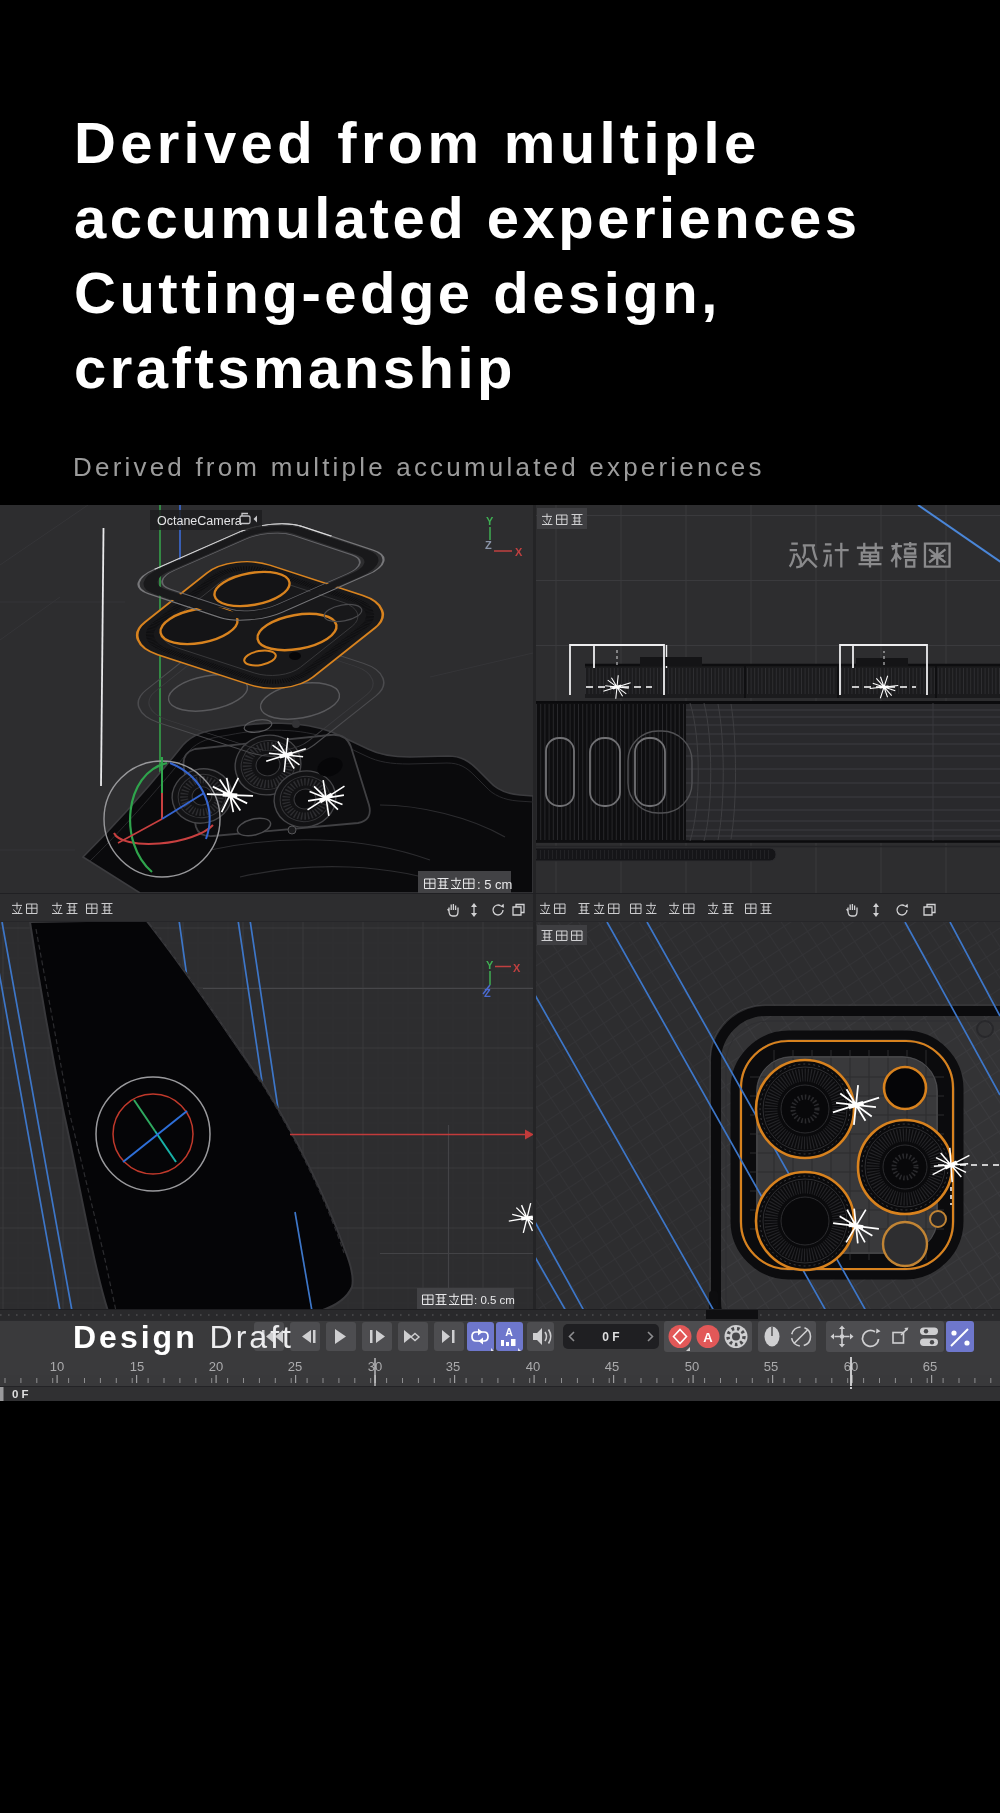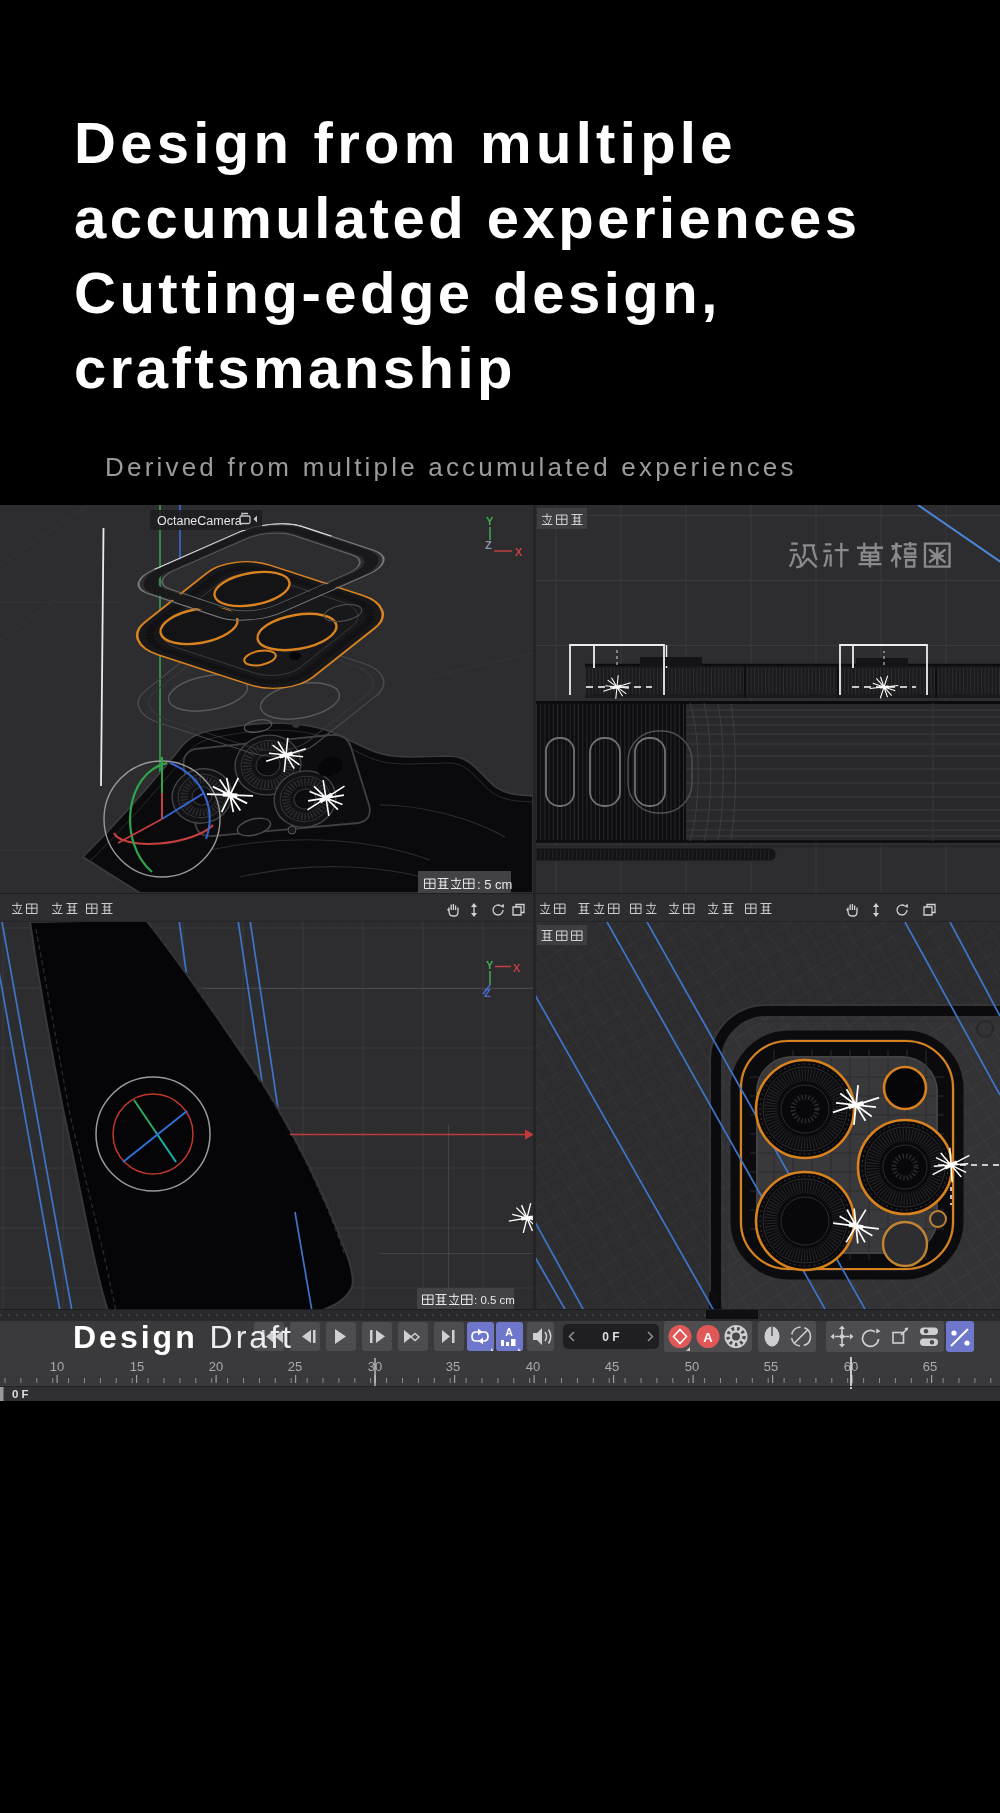--- a/index.html
+++ b/index.html
@@ -1,26 +1,26 @@
 <!DOCTYPE html>
 <html><head>
 <meta charset="utf-8">
 <style>
   html,body{margin:0;padding:0;background:#000;}
   body{width:1000px;height:1813px;position:relative;overflow:hidden;
        font-family:"Liberation Sans",sans-serif;}
   .hero{position:absolute;left:74px;top:105px;color:#fff;font-weight:bold;
         font-size:58px;line-height:75px;letter-spacing:3.5px;}
   .sub{position:absolute;left:73px;top:452px;color:#9c9c9c;font-size:26px;
-       letter-spacing:3.2px;margin-left:32px;}
+       letter-spacing:3.2px;}
   #shot{position:absolute;left:0;top:505px;}
 </style>
 </head>
 <body>
-<div class="hero"><span style="letter-spacing:4.3px">Design from multiple</span><br>accumulated experiences<br>Cutting-edge design,<br>craftsmanship</div>
+<div class="hero"><span style="letter-spacing:4.3px">Derived from multiple</span><br>accumulated experiences<br>Cutting-edge design,<br>craftsmanship</div>
 <div class="sub">Derived from multiple accumulated experiences</div>
 <svg id="shot" width="1000" height="896" viewBox="0 0 1000 896">
 
   <rect x="0" y="0" width="1000" height="896" fill="#2d2d2f"></rect>
   <rect x="0" y="388" width="1000" height="29" fill="#2d2d2f"></rect>
   <rect x="0" y="804" width="1000" height="12" fill="#29292b"></rect>
   <rect x="0" y="816" width="1000" height="36" fill="#3a3a3c"></rect>
   <rect x="0" y="852" width="1000" height="18" fill="#3a3a3c"></rect>
   <rect x="0" y="870" width="1000" height="11" fill="#39393b"></rect>
   <rect x="0" y="881" width="1000" height="15" fill="#303032"></rect>

